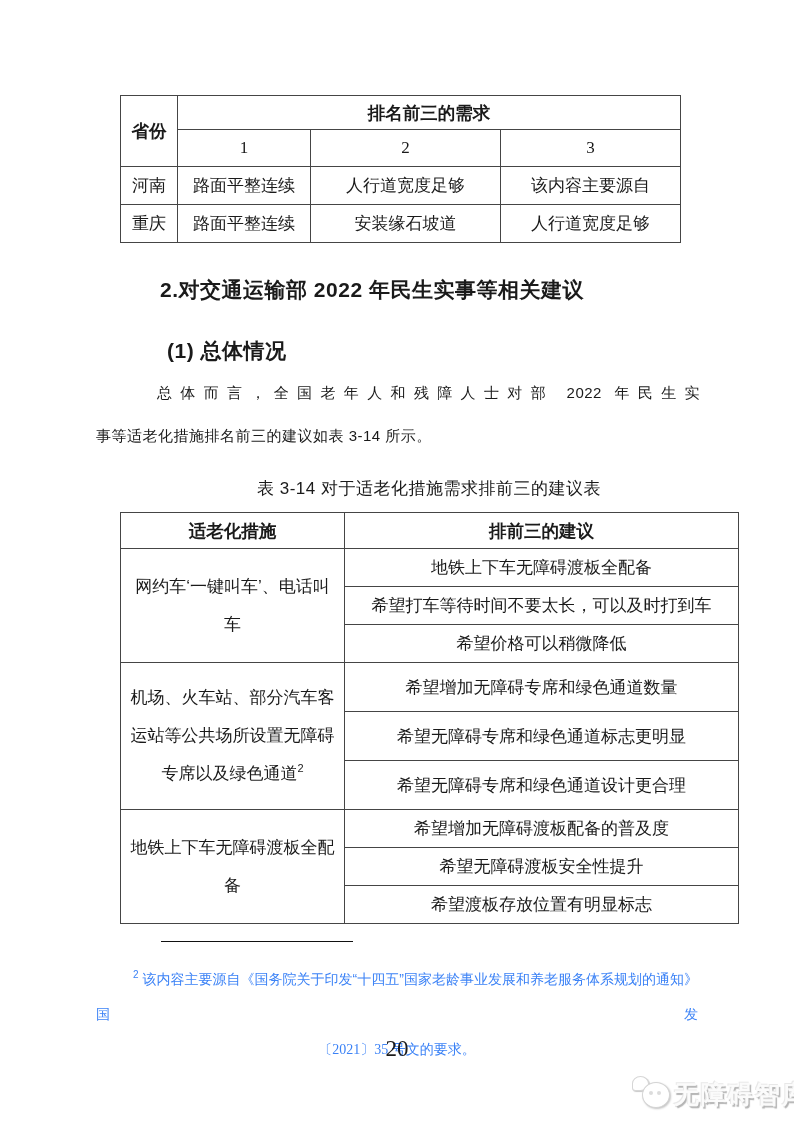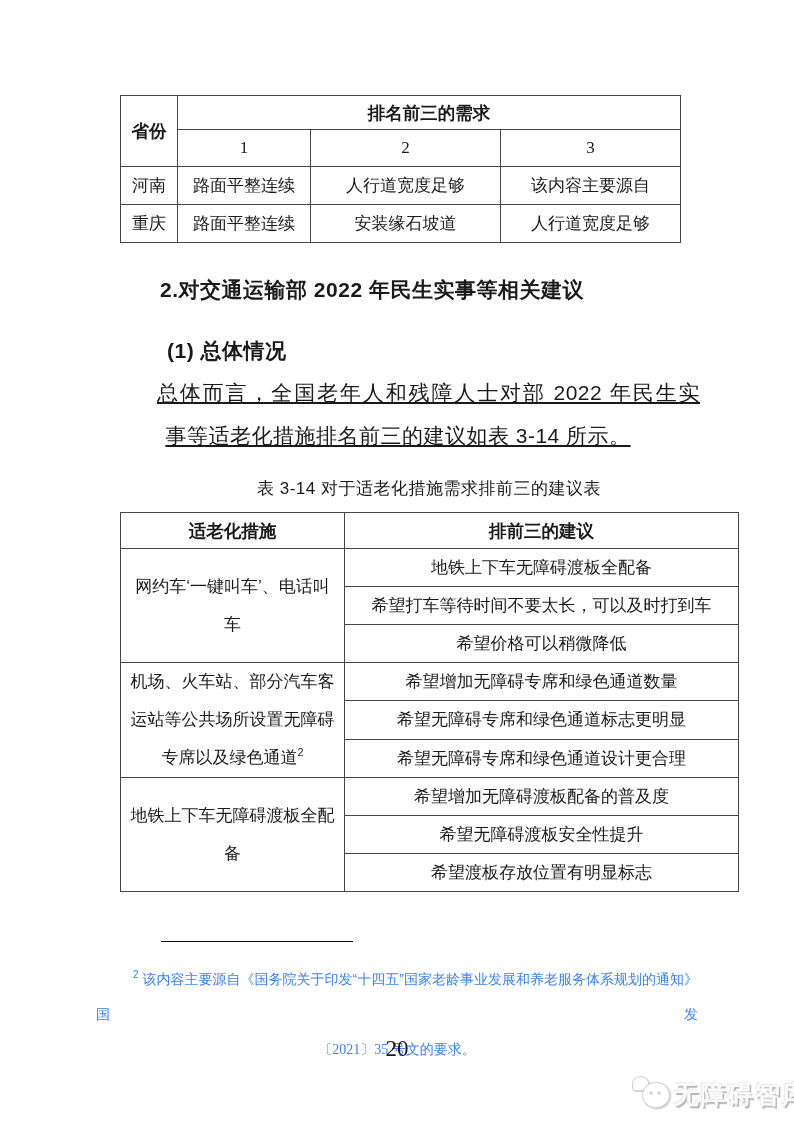--- a/index.html
+++ b/index.html
@@ -26,38 +26,38 @@
   
   .t1{position:absolute;left:120px;top:95px;width:560px;}
   .t1 .r-head{height:34px;}
   .t1 .r-rank{height:37px;}
   .t1 .r-data{height:38px;}
   .serif{font-family:"Liberation Serif","DejaVu Serif",serif;}
   
   .t2{position:absolute;left:120px;top:512px;width:618px;}
   .t2 .r-head{height:36px;margin-left:14px;}
   .t2 .r-sug{height:38px;}
-  .t2 td.measure{line-height:38px;padding:0 6px;}
+  .t2 td.measure{line-height:38px;padding:16px 6px;}
   .t2 td.sug{padding:0 4px;}
   sup.note-ref{font-size:11px;vertical-align:super;line-height:0;}
   
   .heading{
     position:absolute;left:160px;top:276px;
     font-size:21px;font-weight:bold;letter-spacing:.5px;
   }
   .subheading{
     position:absolute;left:167px;top:337px;
     font-size:21px;font-weight:bold;letter-spacing:.5px;
   }
   .para{
     position:absolute;left:96px;top:371px;width:604px;
-    font-size:21px;line-height:43px;letter-spacing:.5px;text-decoration:underline;
+    font-size:15px;line-height:43px;letter-spacing:.5px;
   }
   .para .l1{text-align:justify;text-align-last:justify;text-indent:61px;}
-  .para .l2{text-align:center;}
+  .para .l2{text-align:left;}
   .tbl-caption{
     position:absolute;left:120px;top:477px;width:618px;
     font-size:17px;text-align:center;letter-spacing:.5px;
   }
   
   .foot-rule{
     position:absolute;left:161px;top:941px;width:192px;height:0;
     border-top:1.6px solid #111;
   }
   .footnote{

